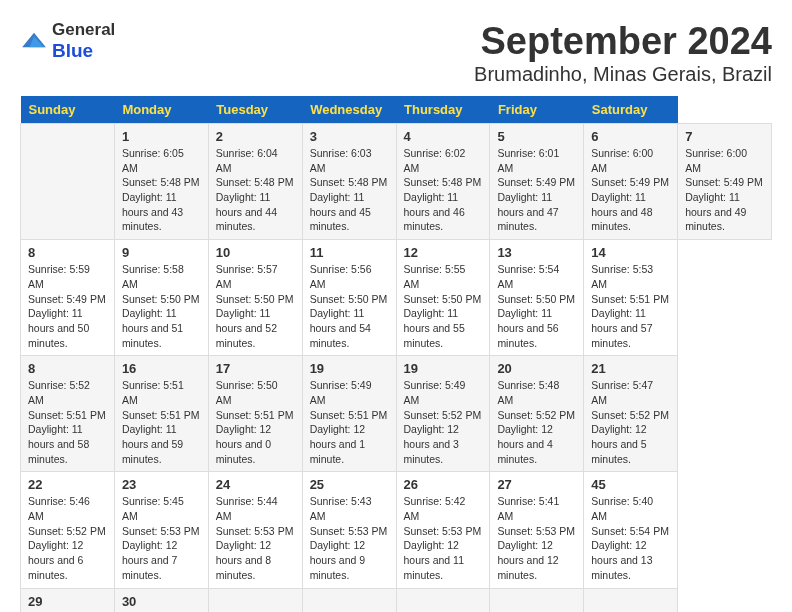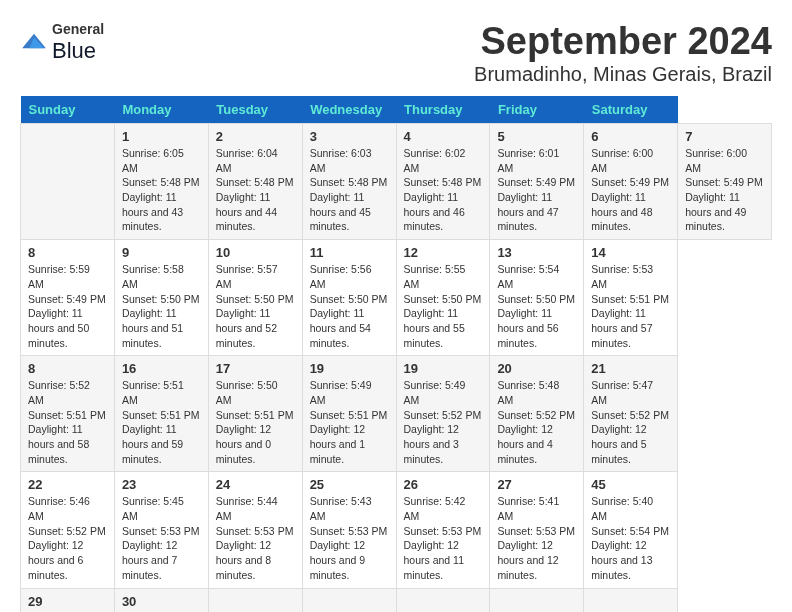--- a/index.html
+++ b/index.html
@@ -14,37 +14,37 @@
       display: flex;
       justify-content: space-between;
       align-items: flex-start;
       margin-bottom: 10px;
     }
     .logo {
       display: flex;
       align-items: center;
       gap: 4px;
     }
-    .logo-text-general { font-size: 14px; font-weight: bold; color: #333; }
-    .logo-text-blue { font-size: 22px; font-weight: normal; color: #0f172a; }
+    .logo-text-general { font-size: 17px; font-weight: bold; color: #333; }
+    .logo-text-blue { font-size: 19px; font-weight: bold; color: #1d4ed8; }
     .logo-icon {
       width: 28px;
       height: 20px;
     }
     .title-block { text-align: right; }
     .month-title { font-size: 38px; font-weight: bold; color: #333; }
     .location { font-size: 20px; color: #333; }
     table {
       width: 100%;
       border-collapse: collapse;
       table-layout: fixed;
     }
     thead tr th {
       background-color: #1565c0;
-      color: #5eead4;
+      color: #fde047;
       text-align: left;
       padding: 6px 8px;
       font-size: 13px;
       font-weight: bold;
     }
     tbody tr td {
       vertical-align: top;
       padding: 5px 7px;
       border: 1px solid #ddd;
       font-size: 10.5px;

